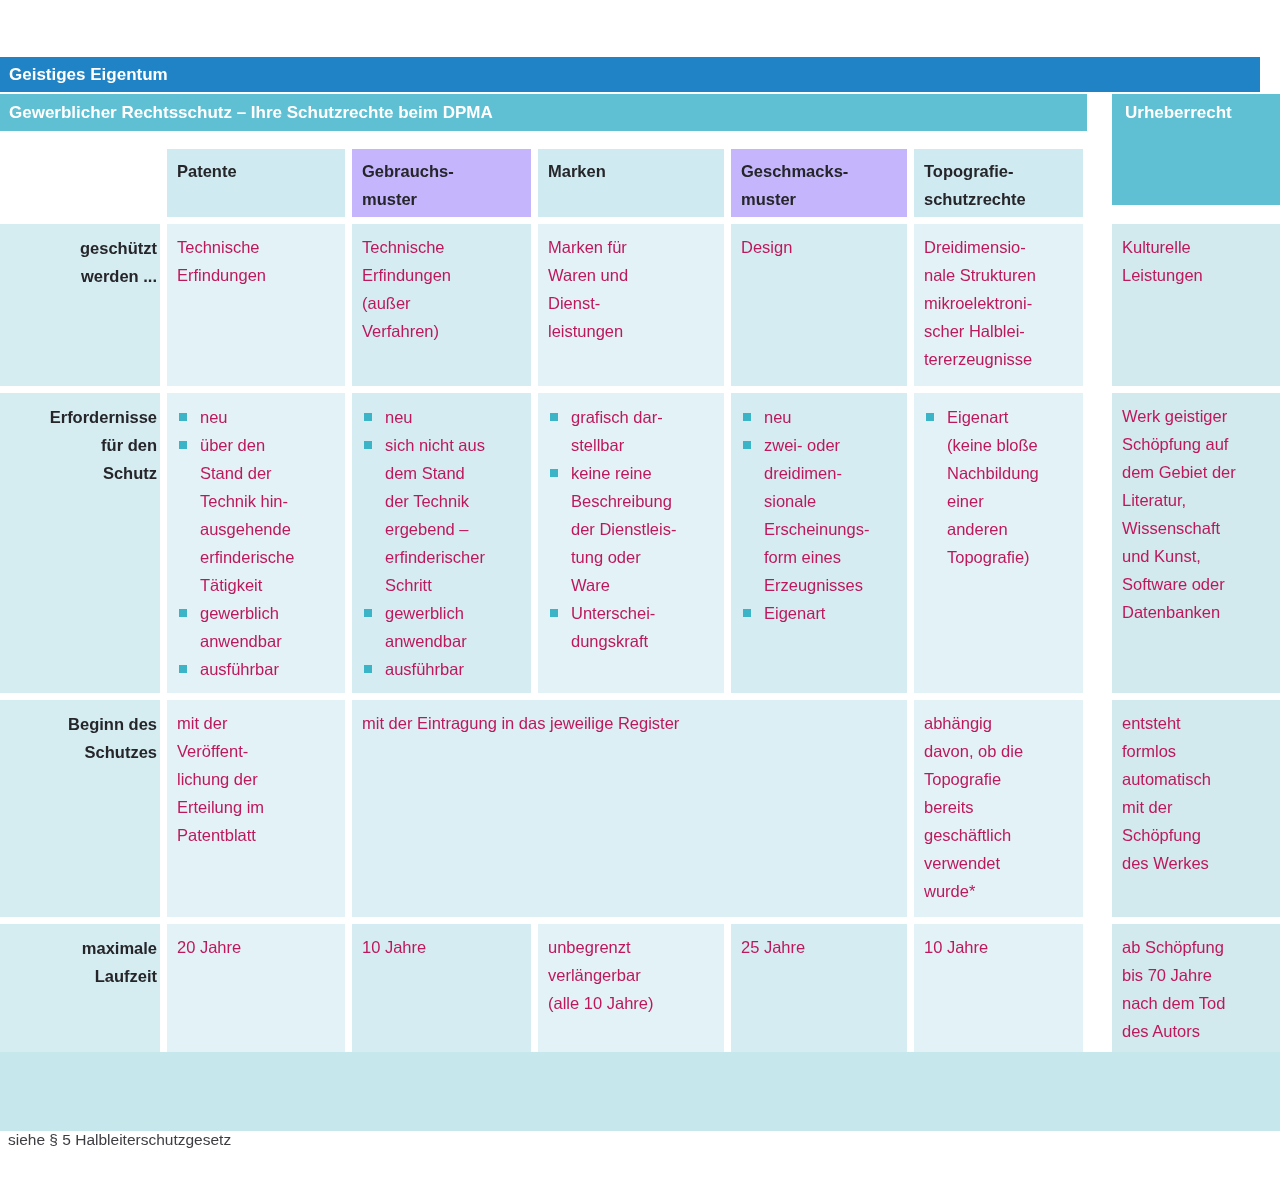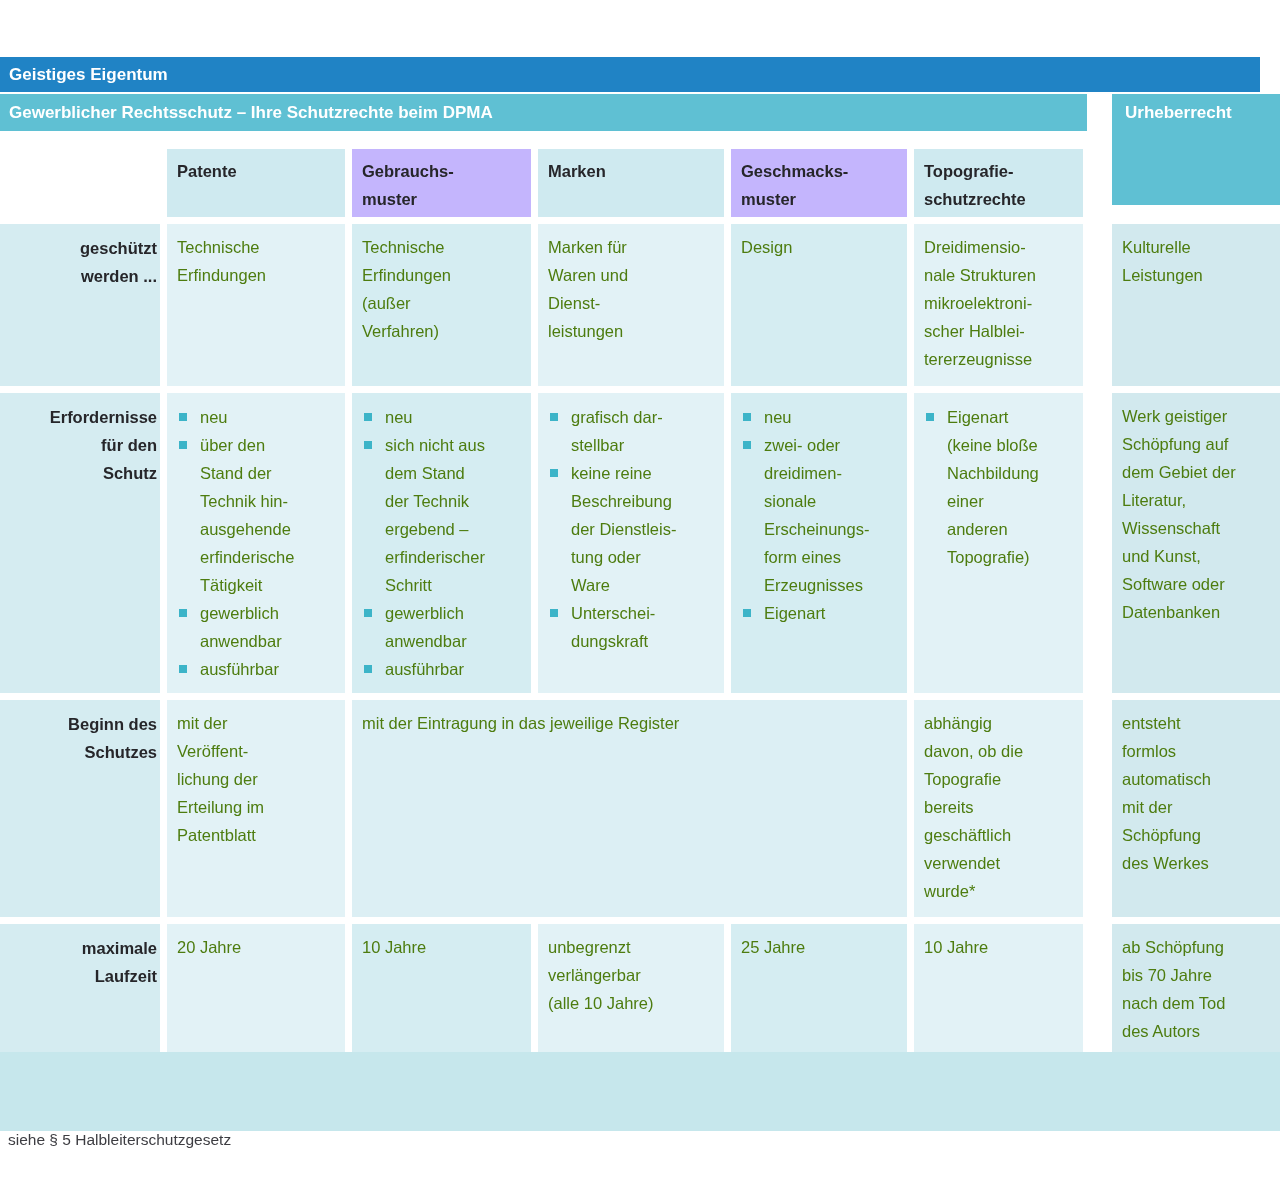--- a/index.html
+++ b/index.html
@@ -25,21 +25,21 @@
   .grid {
     position:absolute; left:0; top:137px;
     display:grid;
     grid-template-columns:160px 178px 179px 186px 176px 169px 15px 168px;
     grid-template-rows:68px 162px 300px 217px 139px;
     gap:7px;
     margin-top:12px;
   }
   .cell {
     box-sizing:border-box; white-space:pre-line;
-    font-size:16.5px; line-height:28px; color:#4d7c0f;
+    font-size:16.5px; line-height:28px; color:#be185d;
     padding:9px 5px 0 10px;
   }
   .h-cell  { font-weight:bold; color:#26262a; padding:8px 4px 0 10px; }
   .l-cell  { font-weight:bold; color:#26262a; padding:10px 3px 0 6px; }
   .h-light { background:#cfeaf0; }
   .h-dark  { background:#c4b5fd; }
   .bg-label{ background:#d5ecf1;text-align:right; }
   .bg-light{ background:#e2f2f6; }
   .bg-dark { background:#d5edf2; }
   .bg-span { background:#dceff4; }

